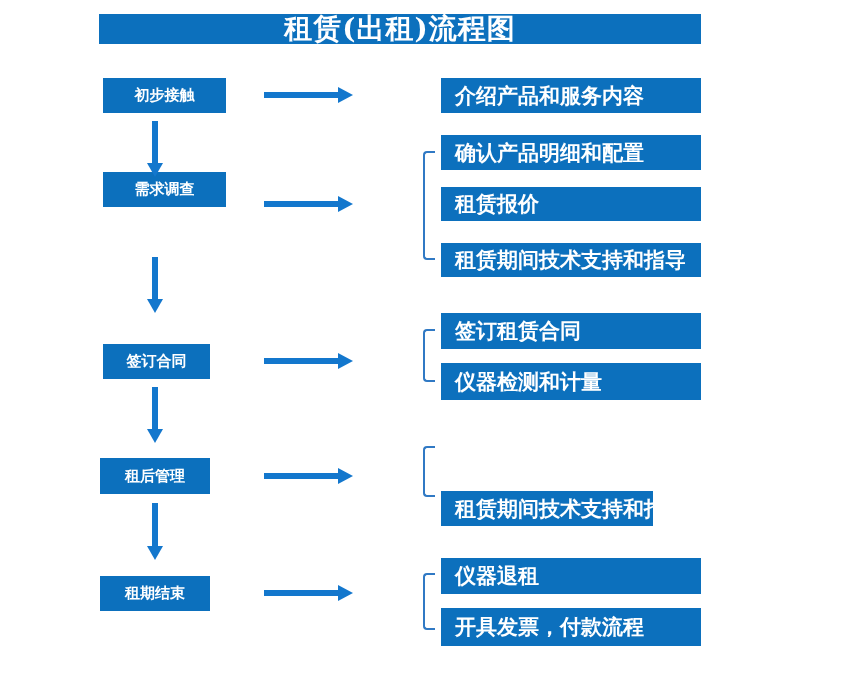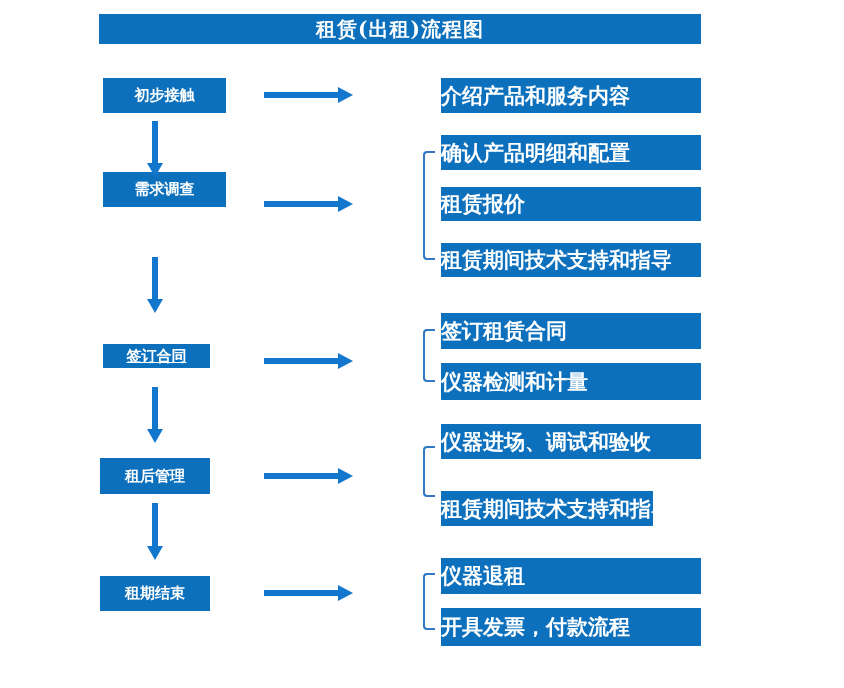--- a/index.html
+++ b/index.html
@@ -9,30 +9,30 @@
     --text:#ffffff;
   }
   *{margin:0;padding:0;box-sizing:border-box;}
   body{background:#ffffff;font-family:"DejaVu Serif","Liberation Serif",serif;}
   .canvas{
     position:relative;width:844px;height:688px;background:#ffffff;overflow:hidden;
   }
   .titlebar{
     position:absolute;background:var(--box);color:var(--text);
     display:flex;align-items:center;justify-content:center;
-    font-weight:bold;font-size:20px;letter-spacing:1px;
+    font-weight:bold;font-size:28px;letter-spacing:1px;
   }
   .stepbox{
     position:absolute;background:var(--box);color:var(--text);
     display:flex;align-items:center;justify-content:center;
     font-weight:bold;font-size:15px;white-space:nowrap;
   }
   .detailbox{
     position:absolute;background:var(--box);color:var(--text);
-    display:flex;align-items:center;padding-left:0;
+    display:flex;align-items:center;padding-left:14px;
     font-weight:bold;font-size:21px;white-space:nowrap;
   }
   .harrow{position:absolute;display:flex;align-items:center;height:16px;}
   .harrow .shaft{width:74px;height:6px;background:var(--arrow);}
   .harrow .head{
     width:0;height:0;
     border-left:15px solid var(--arrow);
     border-top:8px solid transparent;border-bottom:8px solid transparent;
   }
   .varrow{position:absolute;width:16px;display:flex;flex-direction:column;align-items:center;}
@@ -50,21 +50,21 @@
 </style>
 </head>
 <body>
 
 <div class="canvas">
 
   <div class="titlebar" style="left:99px;top:14px;width:602px;height:30px;">租赁(出租)流程图</div>
 
   <div class="stepbox" style="left:103px;top:78px;width:123px;height:35px;">初步接触</div>
   <div class="stepbox" style="left:103px;top:172px;width:123px;height:35px;">需求调查</div>
-  <div class="stepbox" style="left:103px;top:344px;width:107px;height:24px;text-decoration:underline;">签订合同</div>
+  <div class="stepbox" style="left:103px;top:344px;width:107px;height:35px;">签订合同</div>
   <div class="stepbox" style="left:100px;top:458px;width:110px;height:36px;">租后管理</div>
   <div class="stepbox" style="left:100px;top:576px;width:110px;height:35px;">租期结束</div>
 
   <div class="harrow" style="left:264px;top:87px;">
     <span class="shaft"></span>
       <span class="head"></span>
   </div>
   <div class="harrow" style="left:264px;top:196px;">
     <span class="shaft"></span>
       <span class="head"></span>
@@ -106,19 +106,18 @@
 
   <div class="detailbox" style="left:441px;top:78px;width:260px;height:35px;">介绍产品和服务内容</div>
 
   <div class="detailbox" style="left:441px;top:135px;width:260px;height:35px;">确认产品明细和配置</div>
   <div class="detailbox" style="left:441px;top:187px;width:260px;height:34px;">租赁报价</div>
   <div class="detailbox" style="left:441px;top:243px;width:260px;height:34px;">租赁期间技术支持和指导</div>
 
   <div class="detailbox" style="left:441px;top:313px;width:260px;height:36px;">签订租赁合同</div>
   <div class="detailbox" style="left:441px;top:363px;width:260px;height:37px;">仪器检测和计量</div>
 
-  <div class="detailbox" style="left:441px;top:424px;width:260px;height:35px;">仪器进场、调试和验收</div>
   <div class="detailbox" style="left:441px;top:491px;width:212px;height:35px;">租赁期间技术支持和指导</div>
 
   <div class="detailbox" style="left:441px;top:558px;width:260px;height:36px;">仪器退租</div>
   <div class="detailbox" style="left:441px;top:608px;width:260px;height:38px;">开具发票，付款流程</div>
 
 </div>
 
 </body></html>

